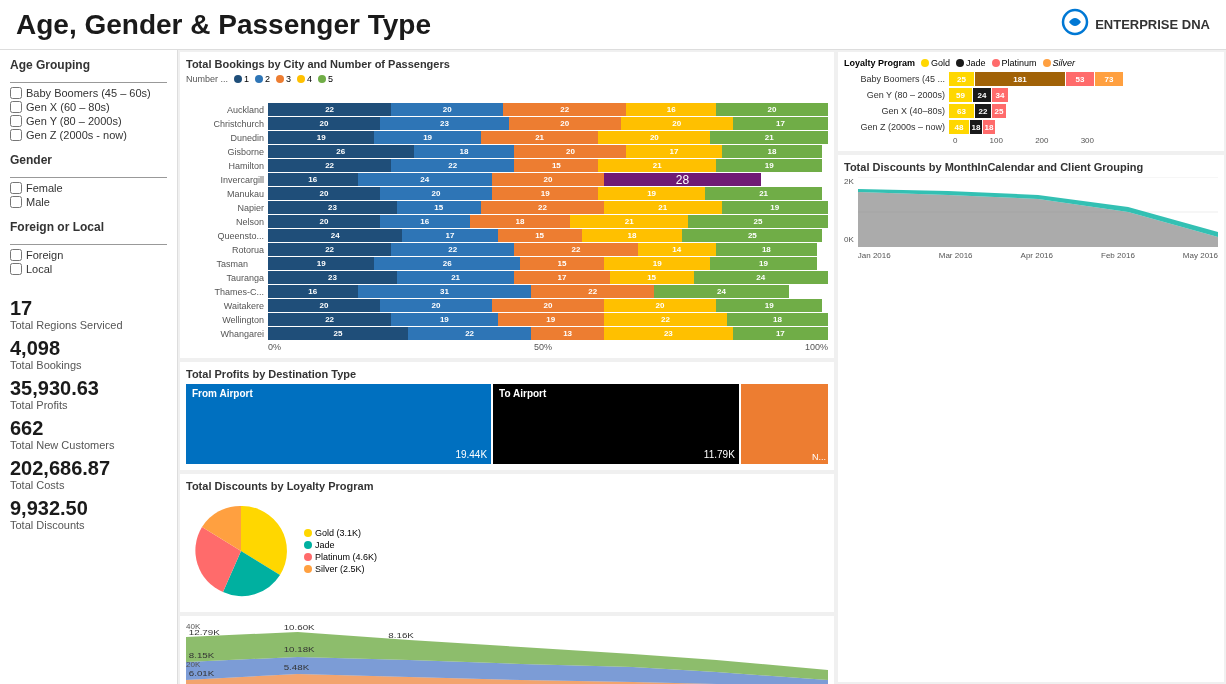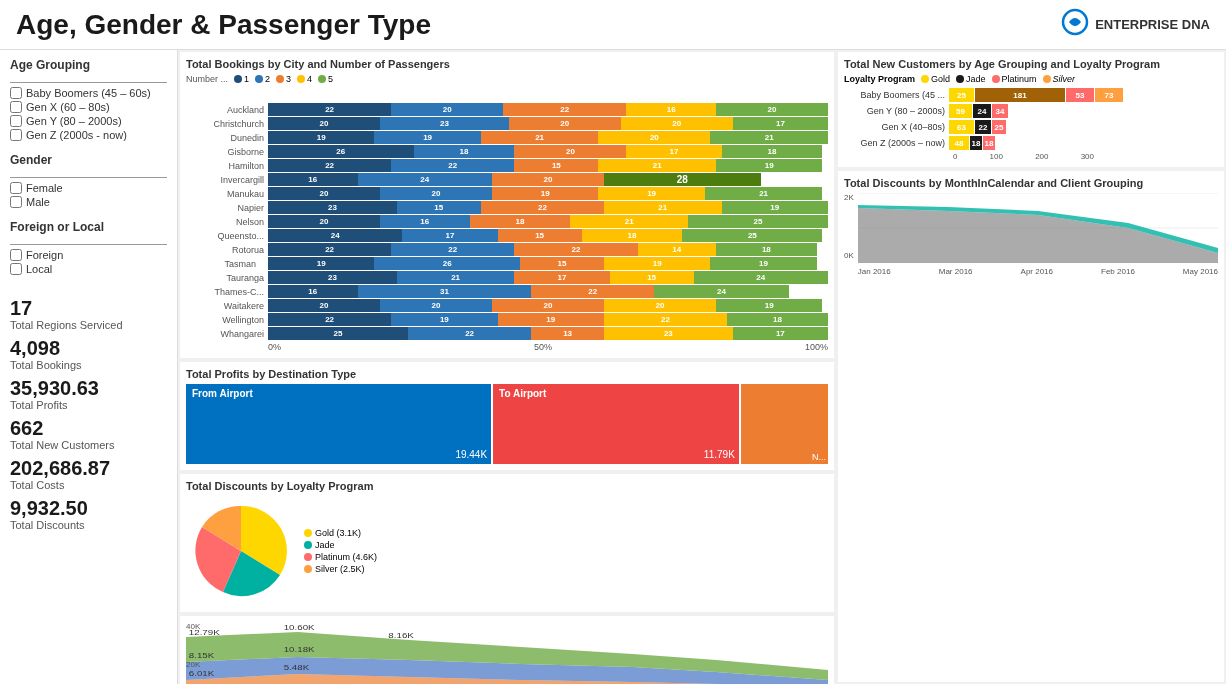--- a/index.html
+++ b/index.html
@@ -180,21 +180,21 @@
                 <div style="background: rgb(255, 192, 0); width: 21%; height: 100%; display: flex; align-items: center; justify-content: center; font-size: 8px; color: white; font-weight: 600;">21</div>
                 <div style="background: rgb(112, 173, 71); width: 19%; height: 100%; display: flex; align-items: center; justify-content: center; font-size: 8px; color: white; font-weight: 600;">19</div>
               </div>
             </div>
             <div style="display: flex; align-items: center; margin: 1px 0px;">
               <span style="font-size: 9px; color: rgb(85, 85, 85); text-align: right; width: 82px; padding-right: 4px; white-space: nowrap; overflow: hidden; text-overflow: ellipsis;">Invercargill</span>
               <div style="display: flex; flex: 1 1 0%; height: 13px;">
                 <div style="background: rgb(31, 78, 121); width: 16%; height: 100%; display: flex; align-items: center; justify-content: center; font-size: 8px; color: white; font-weight: 600;">16</div>
                 <div style="background: rgb(46, 117, 182); width: 24%; height: 100%; display: flex; align-items: center; justify-content: center; font-size: 8px; color: white; font-weight: 600;">24</div>
                 <div style="background: rgb(237, 125, 49); width: 20%; height: 100%; display: flex; align-items: center; justify-content: center; font-size: 8px; color: white; font-weight: 600;">20</div>
-                <div style="background: #4d7c0f; width: 28%; height: 100%; display: flex; align-items: center; justify-content: center; font-size: 10px; color: white; font-weight: 700;">28</div>
+                <div style="background: #701a75; width: 28%; height: 100%; display: flex; align-items: center; justify-content: center; font-size: 12px; color: white; font-weight: 400;">28</div>
               </div>
             </div>
             <div style="display: flex; align-items: center; margin: 1px 0px;">
               <span style="font-size: 9px; color: rgb(85, 85, 85); text-align: right; width: 82px; padding-right: 4px; white-space: nowrap; overflow: hidden; text-overflow: ellipsis;">Manukau</span>
               <div style="display: flex; flex: 1 1 0%; height: 13px;">
                 <div style="background: rgb(31, 78, 121); width: 20%; height: 100%; display: flex; align-items: center; justify-content: center; font-size: 8px; color: white; font-weight: 600;">20</div>
                 <div style="background: rgb(46, 117, 182); width: 20%; height: 100%; display: flex; align-items: center; justify-content: center; font-size: 8px; color: white; font-weight: 600;">20</div>
                 <div style="background: rgb(237, 125, 49); width: 19%; height: 100%; display: flex; align-items: center; justify-content: center; font-size: 8px; color: white; font-weight: 600;">19</div>
                 <div style="background: rgb(255, 192, 0); width: 19%; height: 100%; display: flex; align-items: center; justify-content: center; font-size: 8px; color: white; font-weight: 600;">19</div>
                 <div style="background: rgb(112, 173, 71); width: 21%; height: 100%; display: flex; align-items: center; justify-content: center; font-size: 8px; color: white; font-weight: 600;">21</div>
@@ -234,21 +234,21 @@
               <span style="font-size: 9px; color: rgb(85, 85, 85); text-align: right; width: 82px; padding-right: 4px; white-space: nowrap; overflow: hidden; text-overflow: ellipsis;">Rotorua</span>
               <div style="display: flex; flex: 1 1 0%; height: 13px;">
                 <div style="background: rgb(31, 78, 121); width: 22%; height: 100%; display: flex; align-items: center; justify-content: center; font-size: 8px; color: white; font-weight: 600;">22</div>
                 <div style="background: rgb(46, 117, 182); width: 22%; height: 100%; display: flex; align-items: center; justify-content: center; font-size: 8px; color: white; font-weight: 600;">22</div>
                 <div style="background: rgb(237, 125, 49); width: 22%; height: 100%; display: flex; align-items: center; justify-content: center; font-size: 8px; color: white; font-weight: 600;">22</div>
                 <div style="background: rgb(255, 192, 0); width: 14%; height: 100%; display: flex; align-items: center; justify-content: center; font-size: 8px; color: white; font-weight: 600;">14</div>
                 <div style="background: rgb(112, 173, 71); width: 18%; height: 100%; display: flex; align-items: center; justify-content: center; font-size: 8px; color: white; font-weight: 600;">18</div>
               </div>
             </div>
             <div style="display: flex; align-items: center; margin: 1px 0px;">
-              <span style="font-size: 9px; color: rgb(85, 85, 85); text-align: right; width: 82px; padding-right: 12px; white-space: nowrap; overflow: hidden; text-overflow: ellipsis;">Tasman</span>
+              <span style="font-size: 9px; color: rgb(85, 85, 85); text-align: right; width: 82px; padding-right: 20px; white-space: nowrap; overflow: hidden; text-overflow: ellipsis;">Tasman</span>
               <div style="display: flex; flex: 1 1 0%; height: 13px;">
                 <div style="background: rgb(31, 78, 121); width: 19%; height: 100%; display: flex; align-items: center; justify-content: center; font-size: 8px; color: white; font-weight: 600;">19</div>
                 <div style="background: rgb(46, 117, 182); width: 26%; height: 100%; display: flex; align-items: center; justify-content: center; font-size: 8px; color: white; font-weight: 600;">26</div>
                 <div style="background: rgb(237, 125, 49); width: 15%; height: 100%; display: flex; align-items: center; justify-content: center; font-size: 8px; color: white; font-weight: 600;">15</div>
                 <div style="background: rgb(255, 192, 0); width: 19%; height: 100%; display: flex; align-items: center; justify-content: center; font-size: 8px; color: white; font-weight: 600;">19</div>
                 <div style="background: rgb(112, 173, 71); width: 19%; height: 100%; display: flex; align-items: center; justify-content: center; font-size: 8px; color: white; font-weight: 600;">19</div>
               </div>
             </div>
             <div style="display: flex; align-items: center; margin: 1px 0px;">
               <span style="font-size: 9px; color: rgb(85, 85, 85); text-align: right; width: 82px; padding-right: 4px; white-space: nowrap; overflow: hidden; text-overflow: ellipsis;">Tauranga</span>
@@ -309,21 +309,21 @@
 
       <div style="display:flex; flex-direction:column; flex:1;">
 
         <div style="background:white; margin:2px; padding:6px;">
           <div class="chart-title">Total Profits by Destination Type</div>
           <div style="display:flex; height:80px; gap:2px;">
             <div style="flex:2.5; background:#0070c0; display:flex; flex-direction:column; align-items:flex-end; justify-content:flex-end; padding:4px; position:relative;">
               <span style="color:white;font-size:10px;font-weight:600;position:absolute;top:4px;left:6px;">From Airport</span>
               <span style="color:white;font-size:10px;">19.44K</span>
             </div>
-            <div style="flex:2; background:#ef4444; display:flex; flex-direction:column; align-items:flex-end; justify-content:flex-end; padding:4px; position:relative;">
+            <div style="flex:2; background:#000000; display:flex; flex-direction:column; align-items:flex-end; justify-content:flex-end; padding:4px; position:relative;">
               <span style="color:white;font-size:10px;font-weight:600;position:absolute;top:4px;left:6px;">To Airport</span>
               <span style="color:white;font-size:10px;">11.79K</span>
             </div>
             <div style="flex:0.7; background:#ed7d31; display:flex; flex-direction:column; align-items:flex-end; justify-content:flex-end; padding:2px;">
               <span style="color:white;font-size:9px;">N...</span>
             </div>
           </div>
         </div>
 
         <div style="background:white; margin:2px; padding:6px;">
@@ -393,21 +393,20 @@
             
           </div>
 
         </div>
       </div>
     </div>
 
     <div class="right-panel">
 
       <div style="background:white; margin:2px; padding:6px;">
-        <div class="chart-title">Total New Customers by Age Grouping and Loyalty Program</div>
         <div style="display:flex; align-items:center; gap:6px; margin-bottom:4px; font-size:9px;">
           <span style="font-weight:600;">Loyalty Program</span>
           <span style="display:flex;align-items:center;gap:2px;"><span style="width:8px;height:8px;border-radius:50%;background:#ffd700;display:inline-block;"></span>Gold</span>
           <span style="display:flex;align-items:center;gap:2px;"><span style="width:8px;height:8px;border-radius:50%;background:#1a1a1a;display:inline-block;"></span>Jade</span>
           <span style="display:flex;align-items:center;gap:2px;"><span style="width:8px;height:8px;border-radius:50%;background:#ff6b6b;display:inline-block;"></span>Platinum</span>
           <span style="display:flex;align-items:center;gap:2px;font-style:italic;"><span style="width:8px;height:8px;border-radius:50%;background:#ffa040;display:inline-block;"></span>Silver</span>
         </div>
 
         <div style="display:flex; align-items:center; margin:2px 0;">
           <span style="font-size:9px;width:105px;text-align:right;padding-right:4px;color:#333;">Baby Boomers (45 ...</span>

